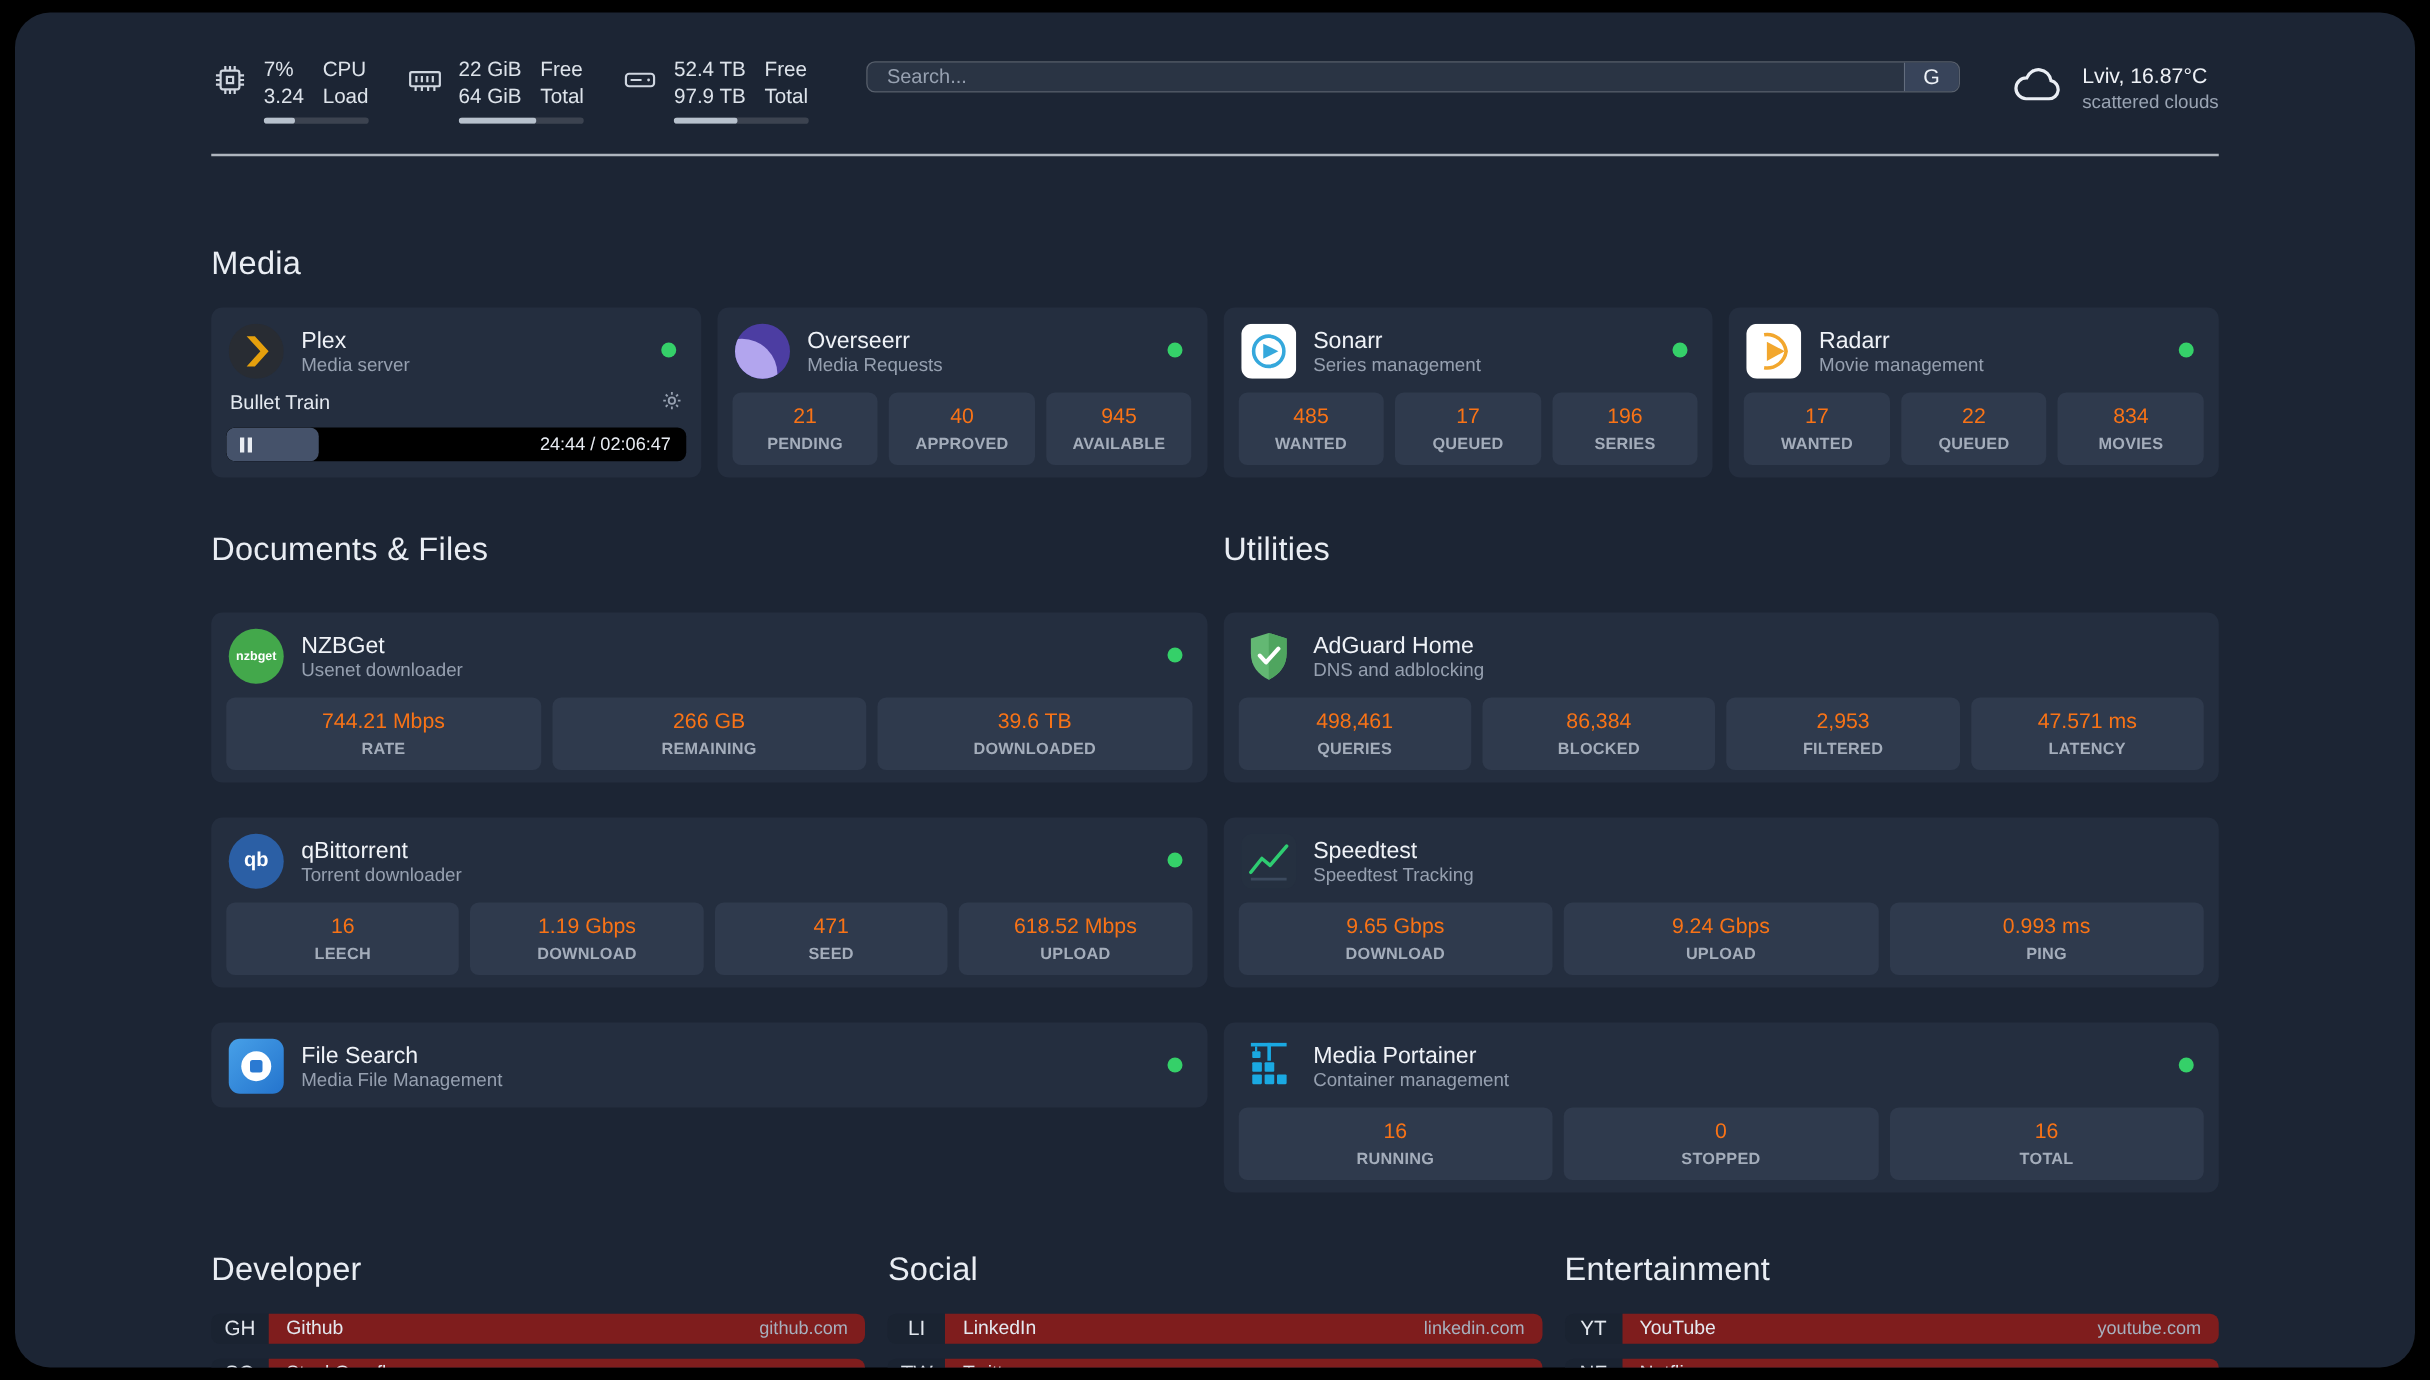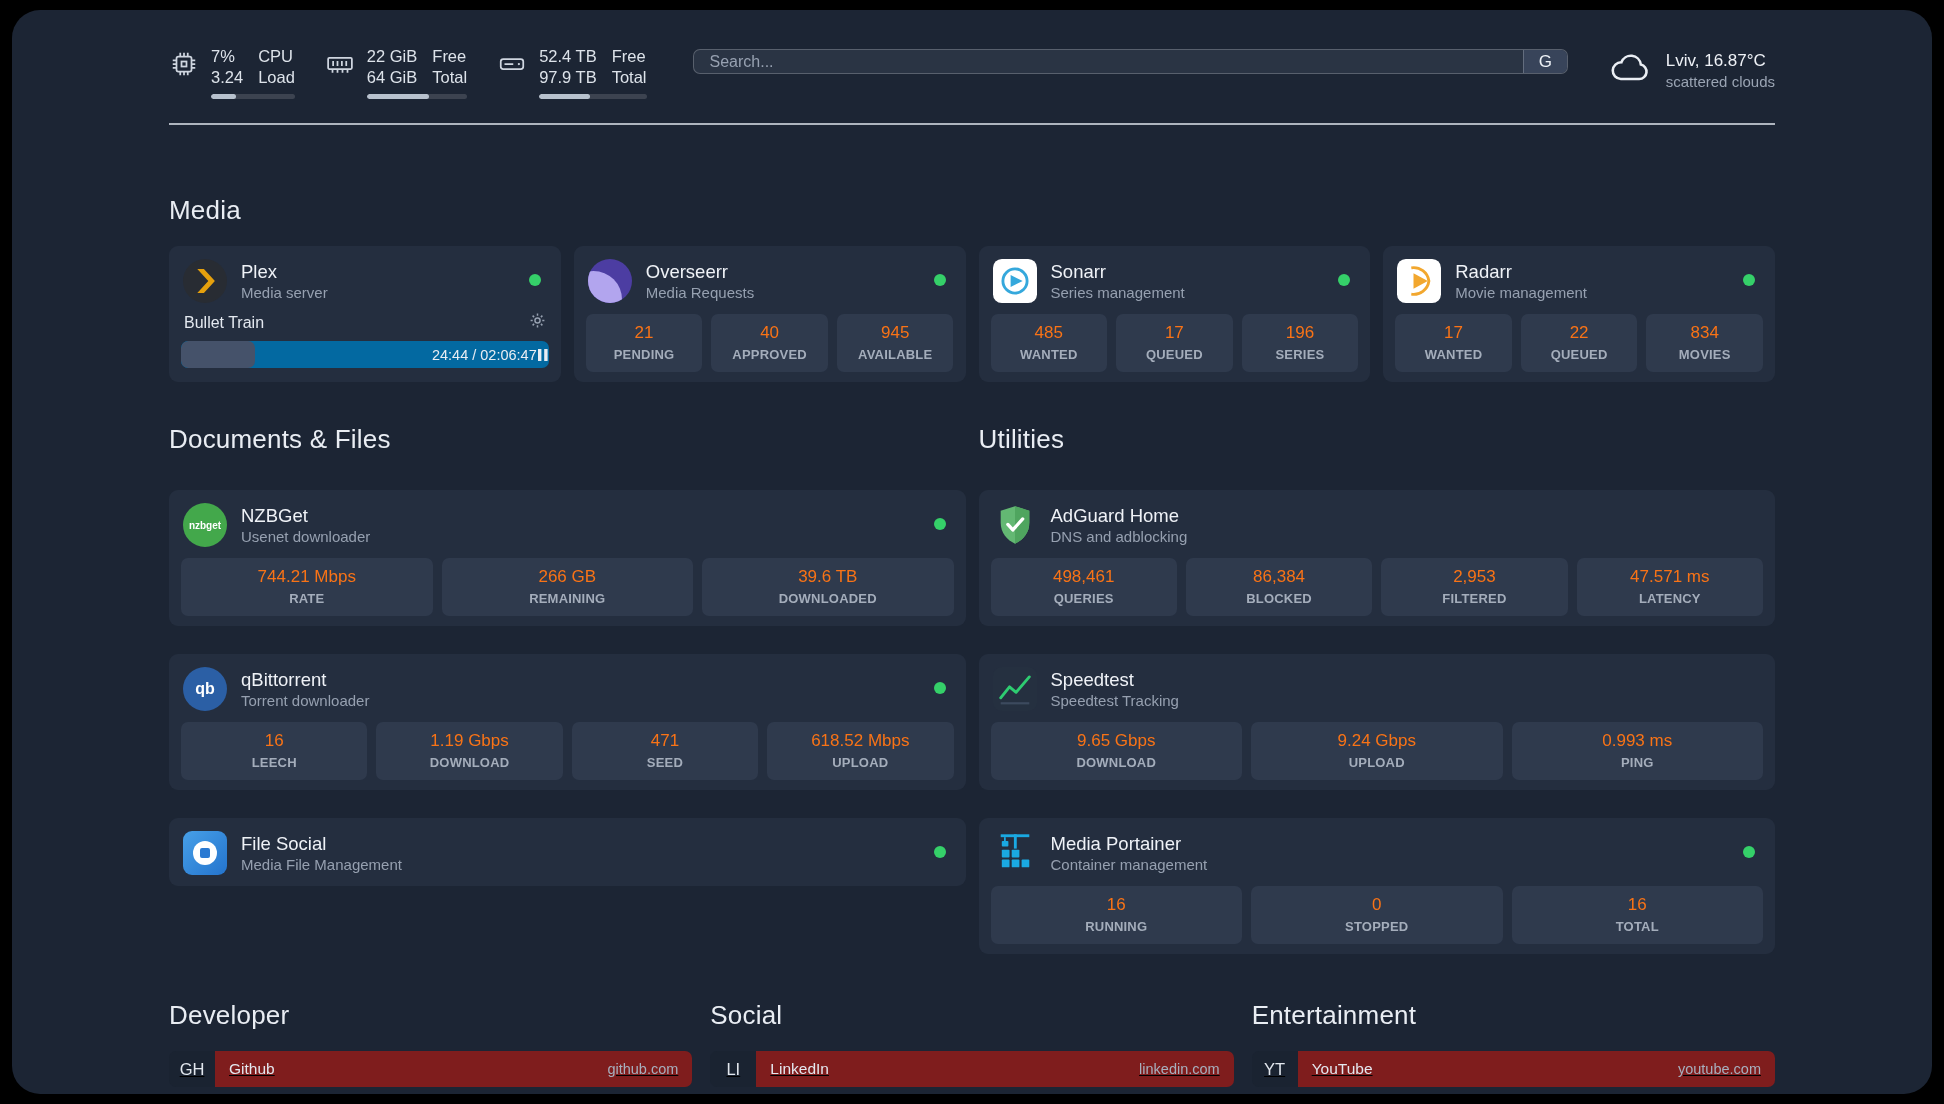--- a/index.html
+++ b/index.html
@@ -41,35 +41,35 @@
   .dot { position:absolute; right:8px; top:50%; margin-top:-6px; width:12px; height:12px; border-radius:50%; background:#35d069; }
 
   .stat-row { display:flex; gap:9px; margin-top:10px; }
   .stat { flex:1; background:#2f3a4d; border-radius:7px; text-align:center; padding:8px 4px 9px; }
   .stat-v { font-size:17px; color:#f97316; line-height:22px; white-space:nowrap; }
   .stat-l { font-size:13px; font-weight:700; color:#a4adbb; line-height:17px; margin-top:2px; letter-spacing:.2px; }
 
   
   .np-row { display:flex; justify-content:space-between; align-items:center; margin:8px 3px 8px; }
   .np-title { font-size:16px; color:#e4e9f0; }
-  .player-bar { position:relative; height:27px; border-radius:7px; background:#0369a1; overflow:hidden; display:flex; align-items:center;justify-content:flex-end; }
+  .player-bar { position:relative; height:27px; border-radius:7px; background:#000000; overflow:hidden; display:flex; align-items:center; }
   .player-fill { position:absolute; left:0; top:0; bottom:0; background:#45526a; border-radius:7px; }
   .pause-btn { position:relative; z-index:1; margin-left:10px; background:none; border:none; cursor:pointer; display:flex; }
   .play-time { position:absolute; z-index:1; right:12px; font-size:14.5px; color:#e9edf3; }
 
   
   .columns { display:grid; grid-template-columns:1fr 1fr; gap:13px; margin-top:6px; }
   .col-title { margin:36px 0 35px; }
   .col .card { margin-bottom:28px; }
   .col .card:last-child { margin-bottom:0; }
 
   
   .bookmarks { display:grid; grid-template-columns:repeat(3,1fr); gap:18px; margin-top:46px; padding-bottom:50px; }
   .bm-title { margin:0 0 20px; }
-  .bm-row { display:flex; height:36px; margin-bottom:12px; cursor:pointer;text-decoration:underline; }
+  .bm-row { display:flex; height:24px; margin-bottom:12px; cursor:pointer; }
   .bm-abbr { width:46px; flex:none; display:flex; align-items:center; justify-content:center; background:#1a2331; border-radius:7px 0 0 7px; font-size:16.5px; color:#e2e7ee; }
   .bm-pill { flex:1; background:#7f1d1d; border-radius:0 7px 7px 0; display:flex; align-items:center; justify-content:space-between; padding:0 14px; }
   .bm-name { font-size:15.5px; color:#e4e8ef; }
   .bm-domain { font-size:14.5px; color:#a7b0be; }
 
   
   .icon-circle { border-radius:50%; display:flex; align-items:center; justify-content:center; overflow:hidden; position:relative; }
   .overseerr-bg { background:#4c3da2; }
   .overseerr-cres { position:absolute; width:130%; height:130%; border-radius:50%; background:#b2a5ee; left:-52%; top:28%; }
   .nzb-bg { background:#43a84b; }
@@ -375,21 +375,21 @@
         </div>
 
         <div class="card">
           <div class="card-head">
             <span class="svc-icon fb-icon">
                 <span class="fb-inner">
                   <span class="fb-dot"></span>
                 </span>
               </span>
             <div>
-              <div class="svc-name">File Social</div>
+              <div class="svc-name">File Search</div>
               <div class="svc-sub">Media File Management</div>
             </div>
             <span class="dot"></span>
           </div>
         </div>
       </div>
 
       <div class="col">
         <h2 class="section-title col-title">Utilities</h2>
 

